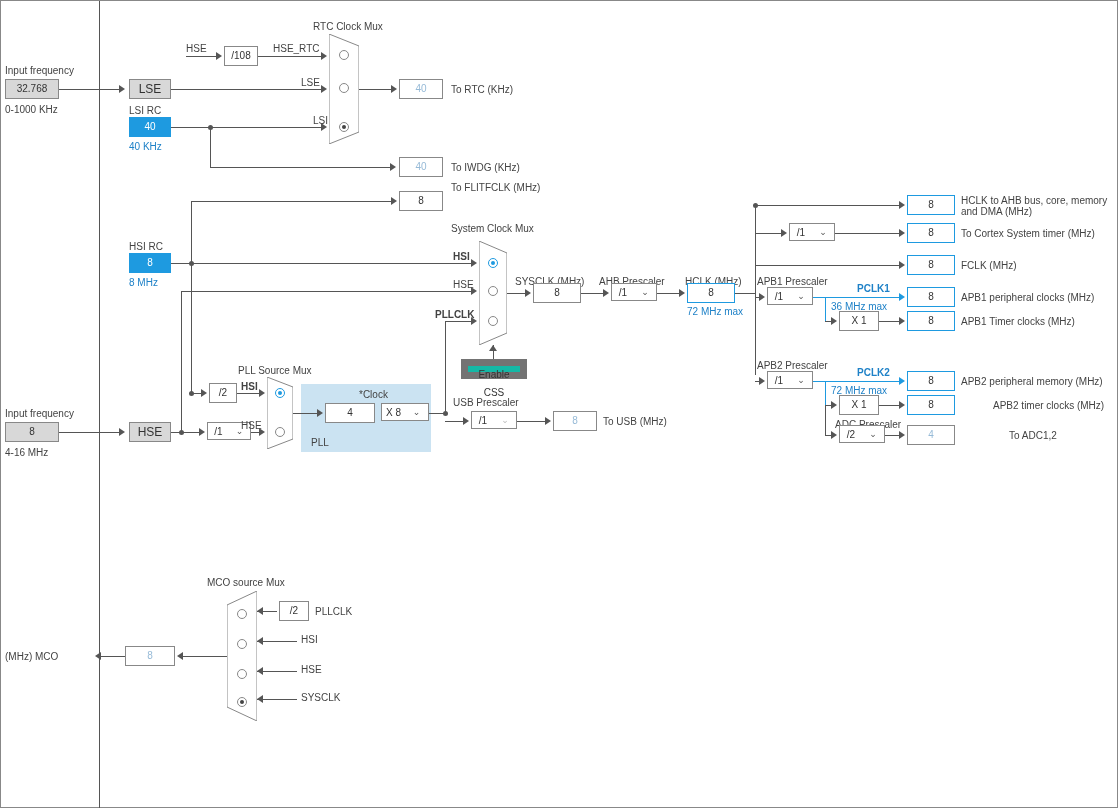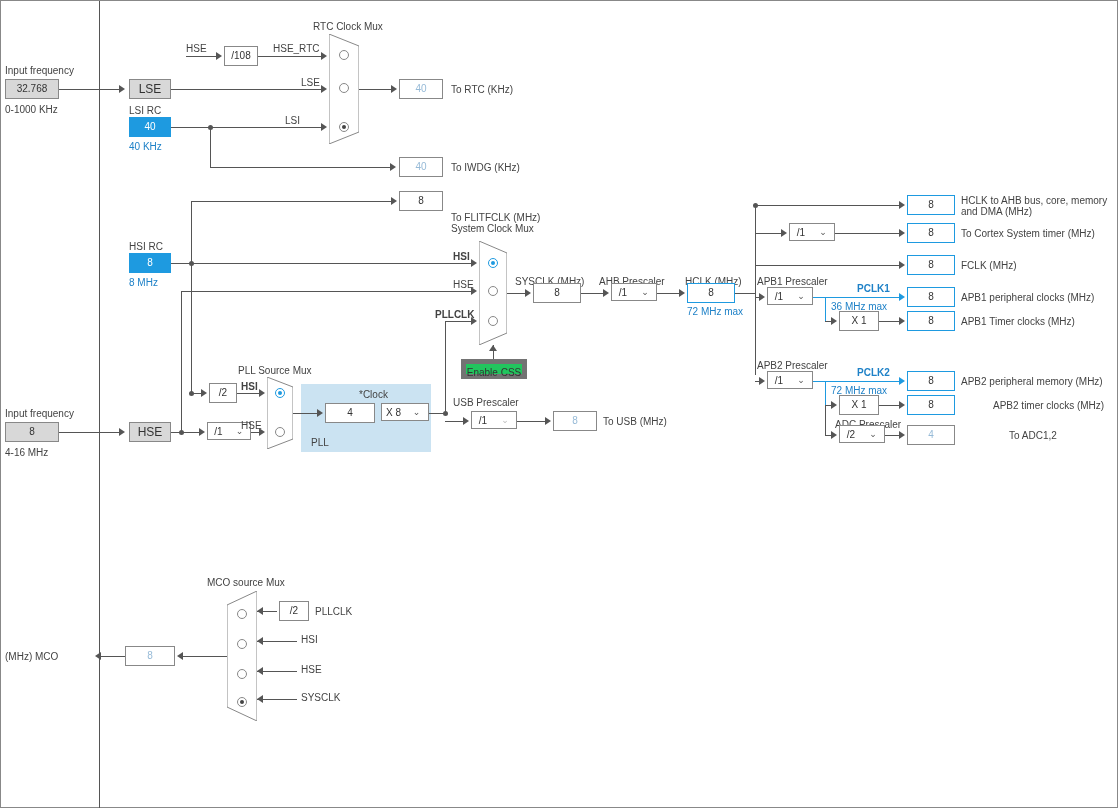--- a/index.html
+++ b/index.html
@@ -8,21 +8,21 @@
   .lbl.blue{color:#1e81c7}
   .lbl.bold{font-weight:bold}
   .box{position:absolute;border:1px solid #888;background:#fff;text-align:center;font-size:10px;line-height:18px;box-sizing:border-box}
   .box.gray{background:#d8d8d8}
   .box.sel{background:#1e9ae0;border-color:#1e9ae0;color:#fff}
   .box.blueb{border-color:#1e9ae0}
   .box.dis{color:#96bad7}
   .dd{position:absolute;border:1px solid #888;background:#fff;height:18px;box-sizing:border-box;display:flex;align-items:center}
   .dd span{flex:1;text-align:center;font-size:10px}
   .dd .car{width:14px;text-align:center;color:#555;font-size:9px}
-  .btn{position:absolute;background:#22c55e;border:5px solid #737373;font-size:10px;text-align:center;line-height:18px;box-sizing:border-box}
+  .btn{position:absolute;background:#14b8a6;border:7px solid #737373;font-size:10px;text-align:center;line-height:18px;box-sizing:border-box}
   .mux{position:absolute}
   .mux svg{position:absolute;left:0;top:0}
   .radio{position:absolute;width:10px;height:10px;border:1px solid #888;border-radius:50%;background:#fff;box-sizing:border-box}
   .radio.on::after{content:"";position:absolute;left:2px;top:2px;width:4px;height:4px;border-radius:50%;background:#444}
   .radio.onb{border-color:#1e9ae0}
   .radio.onb::after{content:"";position:absolute;left:2px;top:2px;width:4px;height:4px;border-radius:50%;background:#1e9ae0}
   .line{position:absolute;background:#555}
   .lineb{position:absolute;background:#1e9ae0}
   .h{height:1px}
   .v{width:1px}
@@ -56,21 +56,21 @@
     <div class="arr-r" style="left:118px;top:84px"></div>
   <div class="line h" style="left:170px;top:88px;width:150px"></div>
     <div class="arr-r" style="left:320px;top:84px"></div>
   <div class="lbl" style="left:300px;top:76px">LSE</div>
 
   <div class="lbl" style="left:128px;top:104px">LSI RC</div>
   <div class="box sel" style="left:128px;top:116px;width:42px;height:20px">40</div>
   <div class="lbl blue" style="left:128px;top:140px">40 KHz</div>
   <div class="line h" style="left:170px;top:126px;width:150px"></div>
     <div class="arr-r" style="left:320px;top:122px"></div>
-  <div class="lbl" style="left:284px;top:114px">LSI</div>
+  <div class="lbl" style="left:312px;top:114px">LSI</div>
   <div class="node" style="left:207px;top:124px"></div>
 
   <div class="line v" style="left:209px;top:126px;height:40px"></div>
   <div class="line h" style="left:209px;top:166px;width:180px"></div>
     <div class="arr-r" style="left:389px;top:162px"></div>
   <div class="box dis" style="left:398px;top:156px;width:44px;height:20px">40</div>
   <div class="lbl" style="left:450px;top:161px">To IWDG (KHz)</div>
 
   <div class="lbl" style="left:185px;top:42px">HSE</div>
   <div class="line h" style="left:185px;top:55px;width:30px"></div>
@@ -97,21 +97,21 @@
   <div class="lbl" style="left:128px;top:240px">HSI RC</div>
   <div class="box sel" style="left:128px;top:252px;width:42px;height:20px">8</div>
   <div class="lbl blue" style="left:128px;top:276px">8 MHz</div>
 
   <div class="line h" style="left:170px;top:262px;width:20px"></div>
   <div class="node" style="left:188px;top:260px"></div>
   <div class="line v" style="left:190px;top:200px;height:62px"></div>
   <div class="line h" style="left:190px;top:200px;width:200px"></div>
     <div class="arr-r" style="left:390px;top:196px"></div>
   <div class="box" style="left:398px;top:190px;width:44px;height:20px">8</div>
-  <div class="lbl" style="left:450px;top:211px">To FLITFCLK (MHz)</div>
+  <div class="lbl" style="left:450px;top:181px">To FLITFCLK (MHz)</div>
 
   <div class="line h" style="left:190px;top:262px;width:280px"></div>
     <div class="arr-r" style="left:470px;top:258px"></div>
   <div class="lbl bold" style="left:452px;top:250px">HSI</div>
 
   <div class="line v" style="left:190px;top:262px;height:130px"></div>
   <div class="node" style="left:188px;top:390px"></div>
   <div class="line h" style="left:190px;top:392px;width:12px"></div>
     <div class="arr-r" style="left:200px;top:388px"></div>
   <div class="box" style="left:208px;top:382px;width:28px;height:20px">/2</div>

